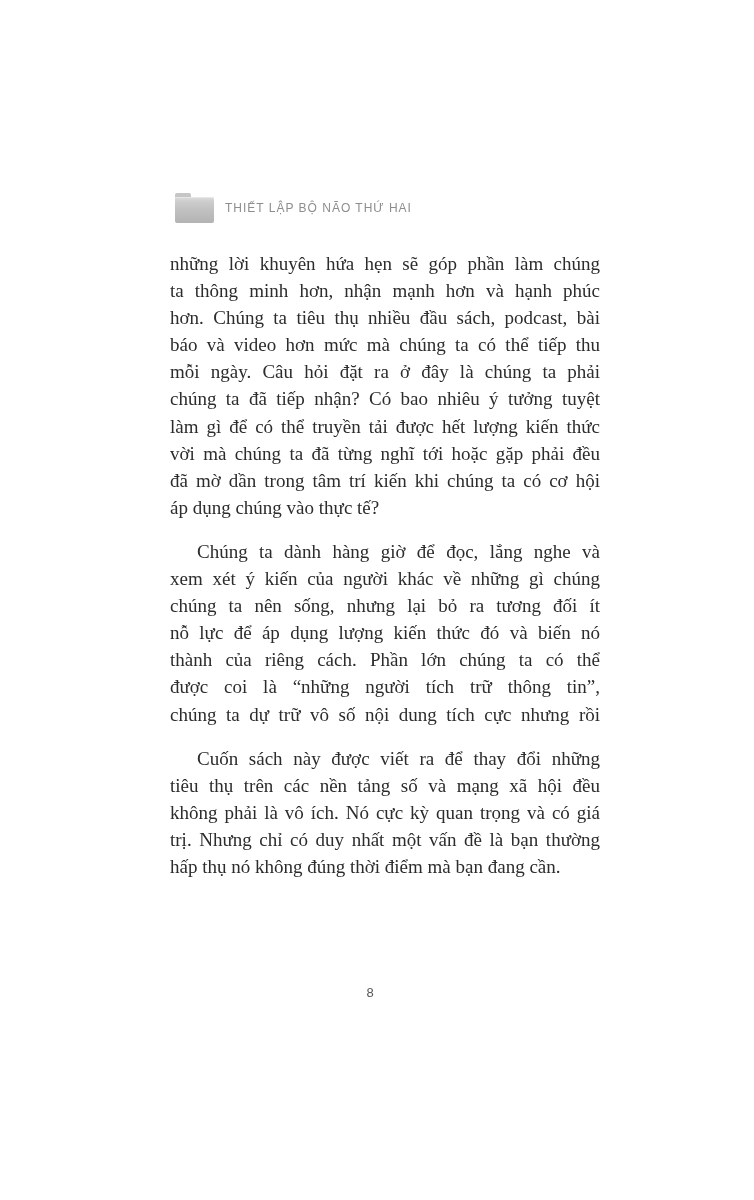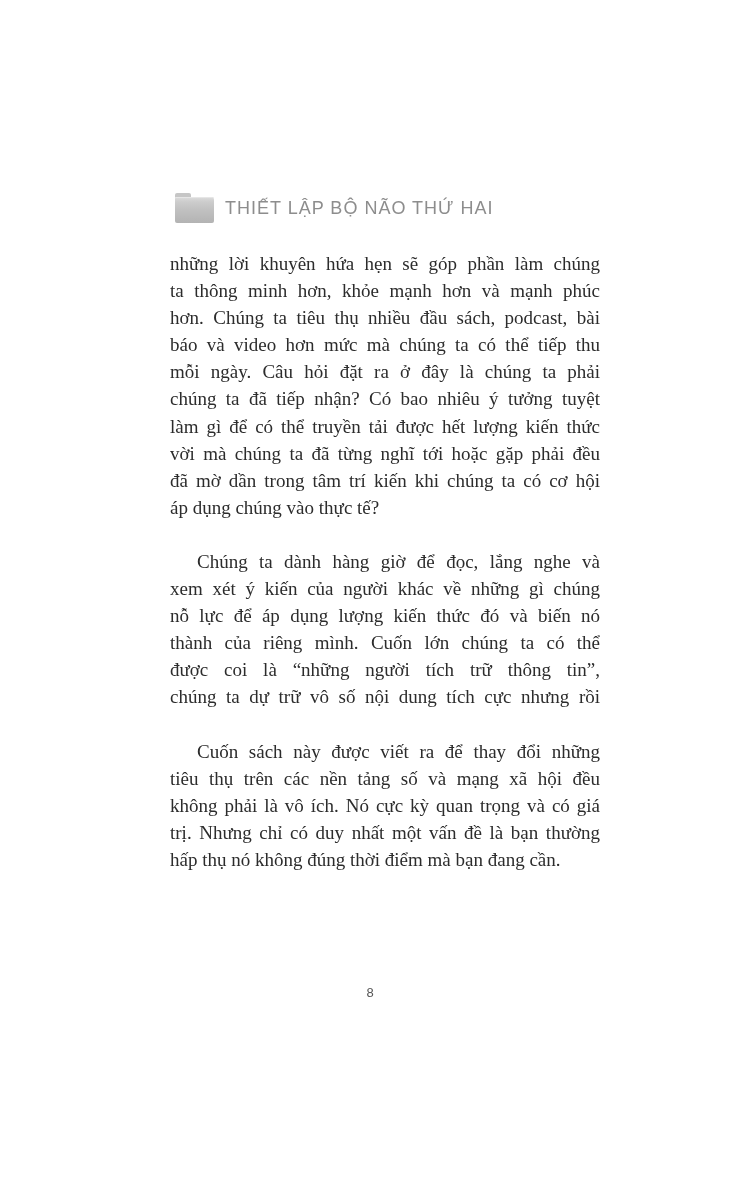--- a/index.html
+++ b/index.html
@@ -45,38 +45,38 @@
     top: 4px;
     left: 0;
     right: 0;
     bottom: 0;
     border-radius: 1px 2px 2px 2px;
     background: linear-gradient(#dcdcdc 0%, #cdcdcd 18%, #c2c2c2 45%, #b3b3b3 100%);
     box-shadow: inset 0 1px 0 #e6e6e6;
   }
   .chapter-title {
     font-family: "Liberation Sans", sans-serif;
-    font-size: 18px;
+    font-size: 12px;
     letter-spacing: 1px;
     color: #8d8d8d;
     white-space: nowrap;
   }
 
   
   .content {
     position: absolute;
     left: 170px;
     top: 250px;
     width: 430px;
     font-family: "Liberation Serif", "DejaVu Serif", serif;
     font-size: 19px;
     line-height: 27.1px;
     color: #2c2c2c;
   }
-  .para + .para { margin-top: 27px; }
+  .para + .para { margin-top: 17px; }
   .line {
     text-align: justify;
     text-align-last: justify;
   }
   .line.last { text-align-last: left; }
   .line.indent { text-indent: 27px; }
 
   
   .folio {
     position: absolute;
@@ -98,35 +98,36 @@
     <div class="folder-icon">
       <div class="tab"></div>
       <div class="folder-body"></div>
     </div>
     <span class="chapter-title">THIẾT LẬP BỘ NÃO THỨ HAI</span>
   </div>
 
   <div class="content">
       <div class="para">
         <div class="line">những lời khuyên hứa hẹn sẽ góp phần làm chúng</div>
-        <div class="line">ta thông minh hơn, khỏe mạnh hơn và mạnh phúc</div>
+        <div class="line">ta thông minh hơn, nhận mạnh hơn và hạnh phúc</div>
         <div class="line">hơn. Chúng ta tiêu thụ nhiều đầu sách, podcast, bài</div>
         <div class="line">báo và video hơn mức mà chúng ta có thể tiếp thu</div>
         <div class="line">mỗi ngày. Câu hỏi đặt ra ở đây là chúng ta phải</div>
         <div class="line">chúng ta đã tiếp nhận? Có bao nhiêu ý tưởng tuyệt</div>
         <div class="line">làm gì để có thể truyền tải được hết lượng kiến thức</div>
         <div class="line">vời mà chúng ta đã từng nghĩ tới hoặc gặp phải đều</div>
         <div class="line">đã mờ dần trong tâm trí kiến khi chúng ta có cơ hội</div>
         <div class="line last">áp dụng chúng vào thực tế?</div>
       </div>
       <div class="para">
         <div class="line indent">Chúng ta dành hàng giờ để đọc, lắng nghe và</div>
         <div class="line">xem xét ý kiến của người khác về những gì chúng</div>
+        <div class="line">chúng ta nên sống, nhưng lại bỏ ra tương đối ít</div>
         <div class="line">nỗ lực để áp dụng lượng kiến thức đó và biến nó</div>
-        <div class="line">thành của riêng mình. Cuốn lớn chúng ta có thể</div>
+        <div class="line">thành của riêng cách. Phần lớn chúng ta có thể</div>
         <div class="line">được coi là “những người tích trữ thông tin”,</div>
         <div class="line">chúng ta dự trữ vô số nội dung tích cực nhưng rồi</div>
       </div>
       <div class="para">
         <div class="line indent">Cuốn sách này được viết ra để thay đổi những</div>
         <div class="line">tiêu thụ trên các nền tảng số và mạng xã hội đều</div>
         <div class="line">không phải là vô ích. Nó cực kỳ quan trọng và có giá</div>
         <div class="line">trị. Nhưng chỉ có duy nhất một vấn đề là bạn thường</div>
         <div class="line last">hấp thụ nó không đúng thời điểm mà bạn đang cần.</div>
       </div>

